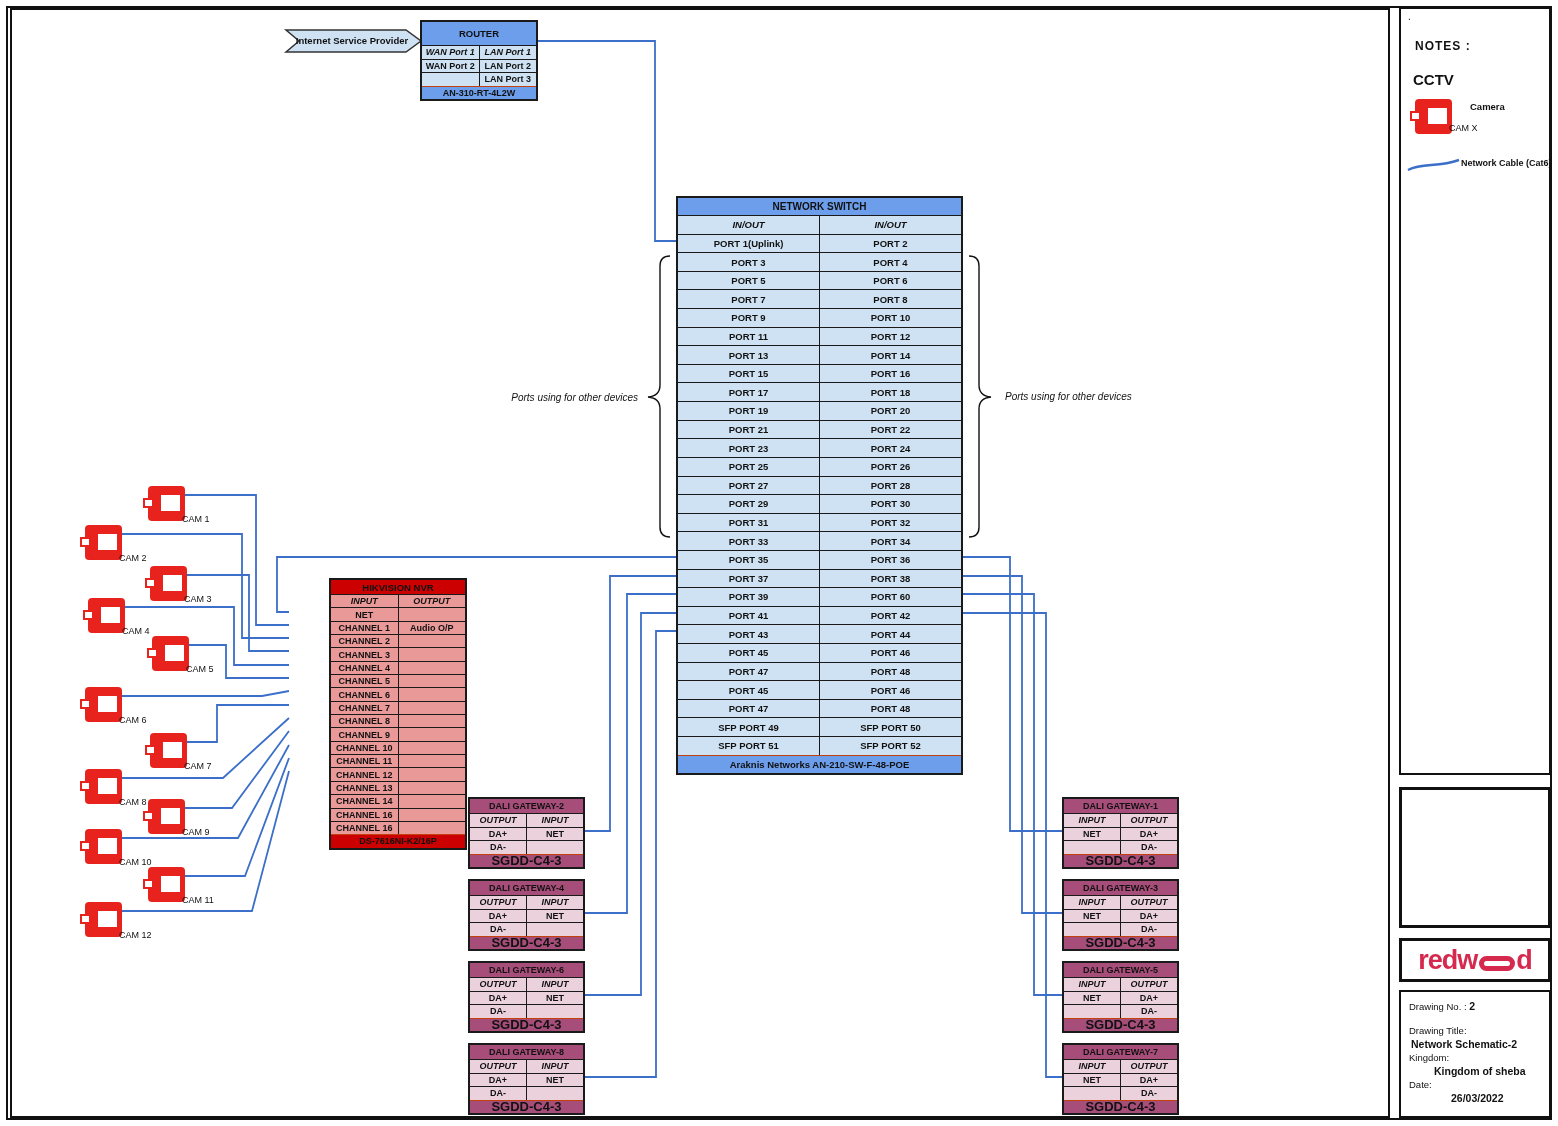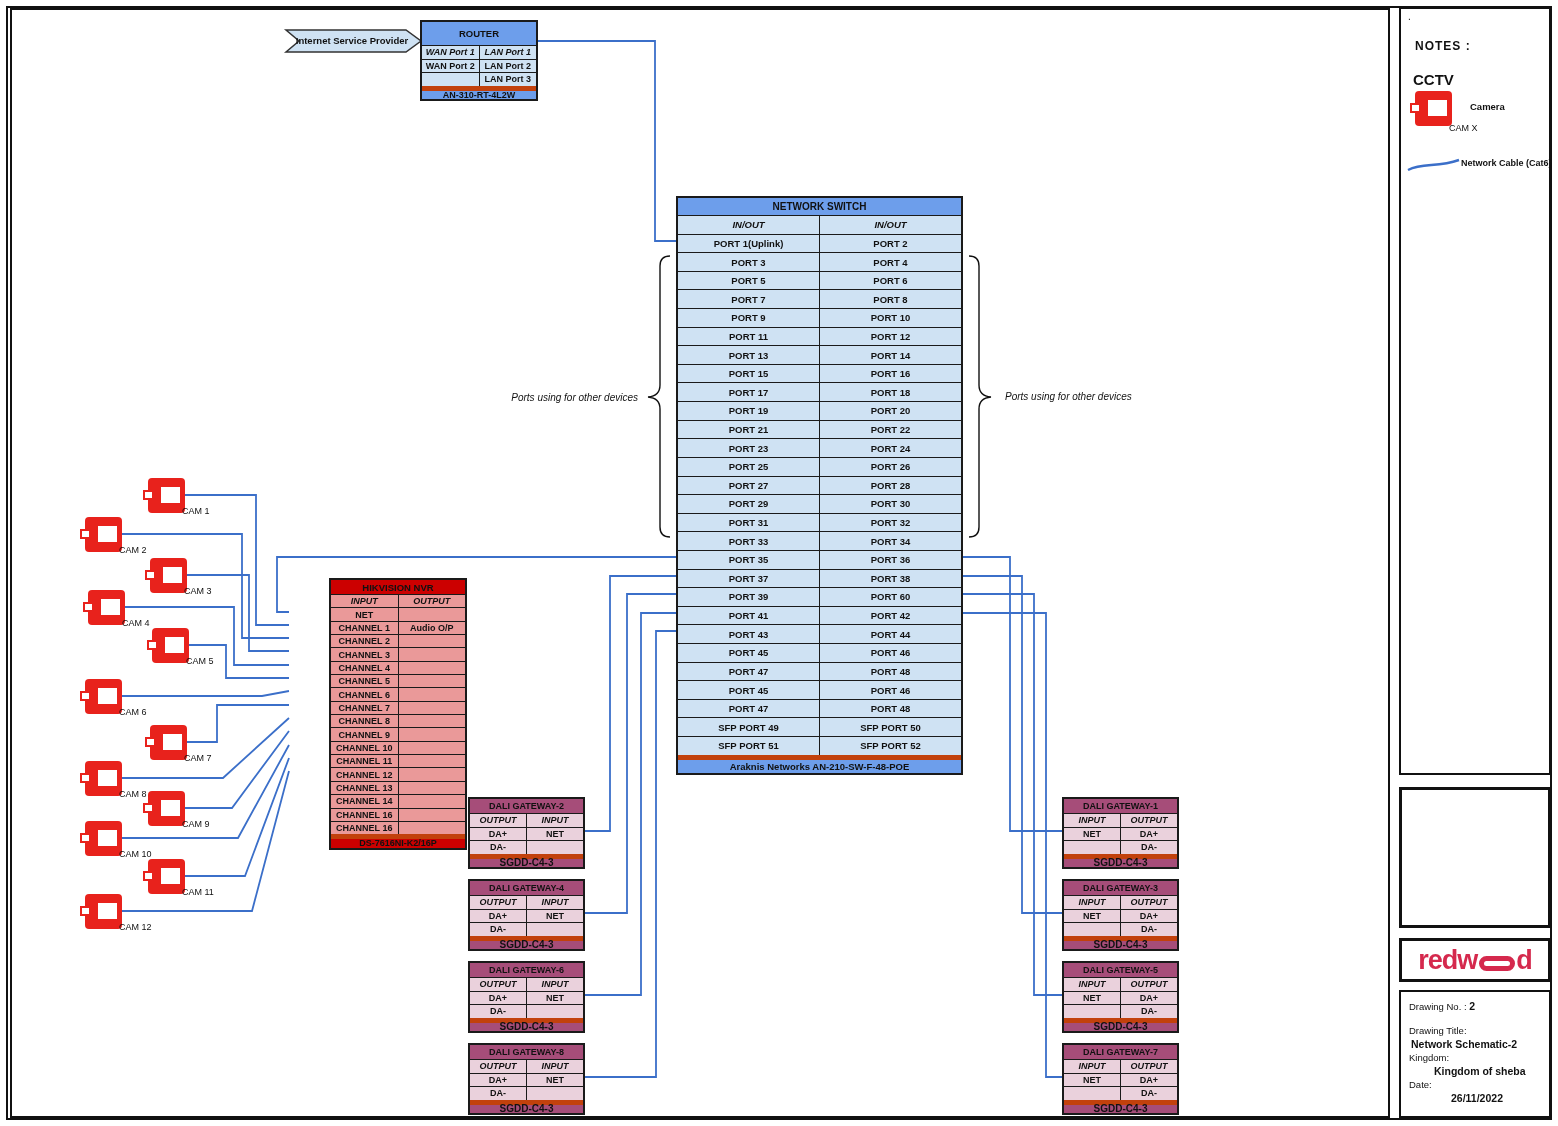--- a/index.html
+++ b/index.html
@@ -9,21 +9,21 @@
     overflow: hidden;
   }
   .abs { position: absolute; }
   .frame { left:6px; top:6px; width:1546px; height:1114px; border:2px solid #111; }
   .main-border { left:10px; top:8px; width:1380px; height:1110px; border:2px solid #111; background:#fff; }
   #wires { left:0; top:0; width:1558px; height:1126px; pointer-events:none; }
 
   
   .ptable { position:absolute; display:flex; flex-direction:column; border:2px solid #1a1a1a; background:#fff; font-weight:700; }
   .thead, .tfoot { text-align:center; display:flex; align-items:center; justify-content:center; font-size:9.5px; }
-  .tfoot { border-top:5px solid #c2410c; }
+  .tfoot { border-top:1px solid #c2410c; }
   .trow { display:flex; border-top:1px solid #1a1a1a; }
   .rows .trow:first-child { border-top:none;font-style:italic; }
   .thead + .rows .trow:first-child { border-top:1px solid #1a1a1a; }
   .tcell { flex:1; display:flex; align-items:center; justify-content:center; border-left:1px solid #1a1a1a; font-size:9px; white-space:nowrap; overflow:hidden; }
   .tcell:first-child { border-left:none; }
 
   
   .router { left:420px; top:20px; width:118px; }
   .router .thead { height:23px; background:#6d9eeb; }
   .router .trow { height:13.5px; } .router .tcell { background:#cfe2f3; }
@@ -38,24 +38,24 @@
   
   .nvr { left:289px; top:578px; width:138px;margin-left:40px; }
   .nvr .thead { height:14px; background:#cc0000; }
   .nvr .trow { height:13.35px; } .nvr .tcell { background:#ea9999; }
   .nvr .tfoot { height:13.5px; background:#cc0000; font-size:9px; }
 
   
   .gw { width:117px; }
   .gw .thead { height:14px; background:#a64d79; font-size:9px; }
   .gw .trow { height:13.5px; } .gw .tcell { background:#ead1dc; }
-  .gw .tfoot { height:13.5px; background:#a64d79; font-size:10px; }
-
-  
-  .cam { position:absolute; width:37px; height:35px; background:#e8221c; border-radius:4px; }
+  .gw .tfoot { height:13.5px; background:#a64d79; font-size:13px; }
+
+  
+  .cam { position:absolute; width:37px; height:35px; background:#e8221c; border-radius:4px;margin-top:8px; }
   .cam .body { position:absolute; left:13px; top:9px; width:19px; height:16px; background:#fff; }
   .cam .lens { position:absolute; left:-5px; top:12px; width:11px; height:10px; background:#fff; border:2px solid #e8221c; }
   .cam .lbl { position:absolute; left:34px; top:28px; font-size:9px; white-space:nowrap; }
 
   .isp-label { left:293px; top:35px; width:118px; text-align:center; font-size:9.5px; font-weight:700; }
   .ports-note { font-style:italic; font-size:10px; }
   .ports-note.left { left:498px; top:392px; width:140px; text-align:right; }
   .ports-note.right { left:1005px; top:391px; width:170px; text-align:left; }
 
   
@@ -579,14 +579,14 @@
 
 <div class="abs titlebox">
   <div class="tb-line" style="top:8px">
     <span>Drawing No. : </span><span class="tb-bold">2</span>
   </div>
   <div class="tb-line" style="top:33px">Drawing Title:</div>
   <div class="tb-line tb-bold" style="top:46px;left:10px">Network Schematic-2</div>
   <div class="tb-line" style="top:60px">Kingdom:</div>
   <div class="tb-line tb-bold" style="top:73px;left:33px">Kingdom of sheba</div>
   <div class="tb-line" style="top:87px">Date:</div>
-  <div class="tb-line tb-bold" style="top:100px;left:50px">26/11/2022</div>
+  <div class="tb-line tb-bold" style="top:100px;left:50px">26/03/2022</div>
 </div>
 
 </body></html>

